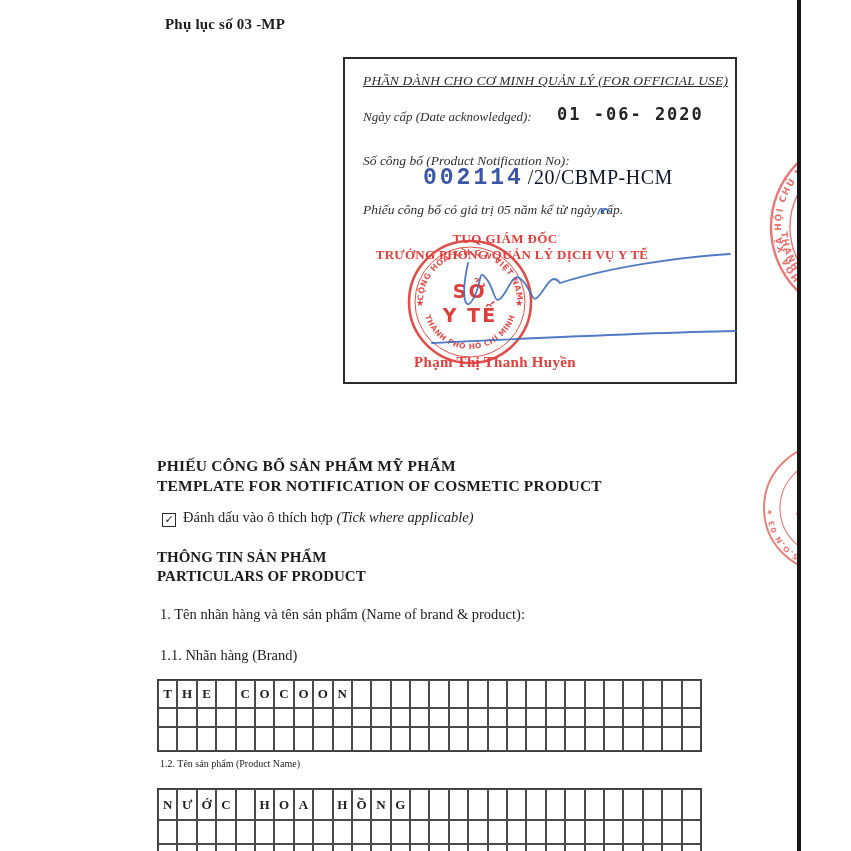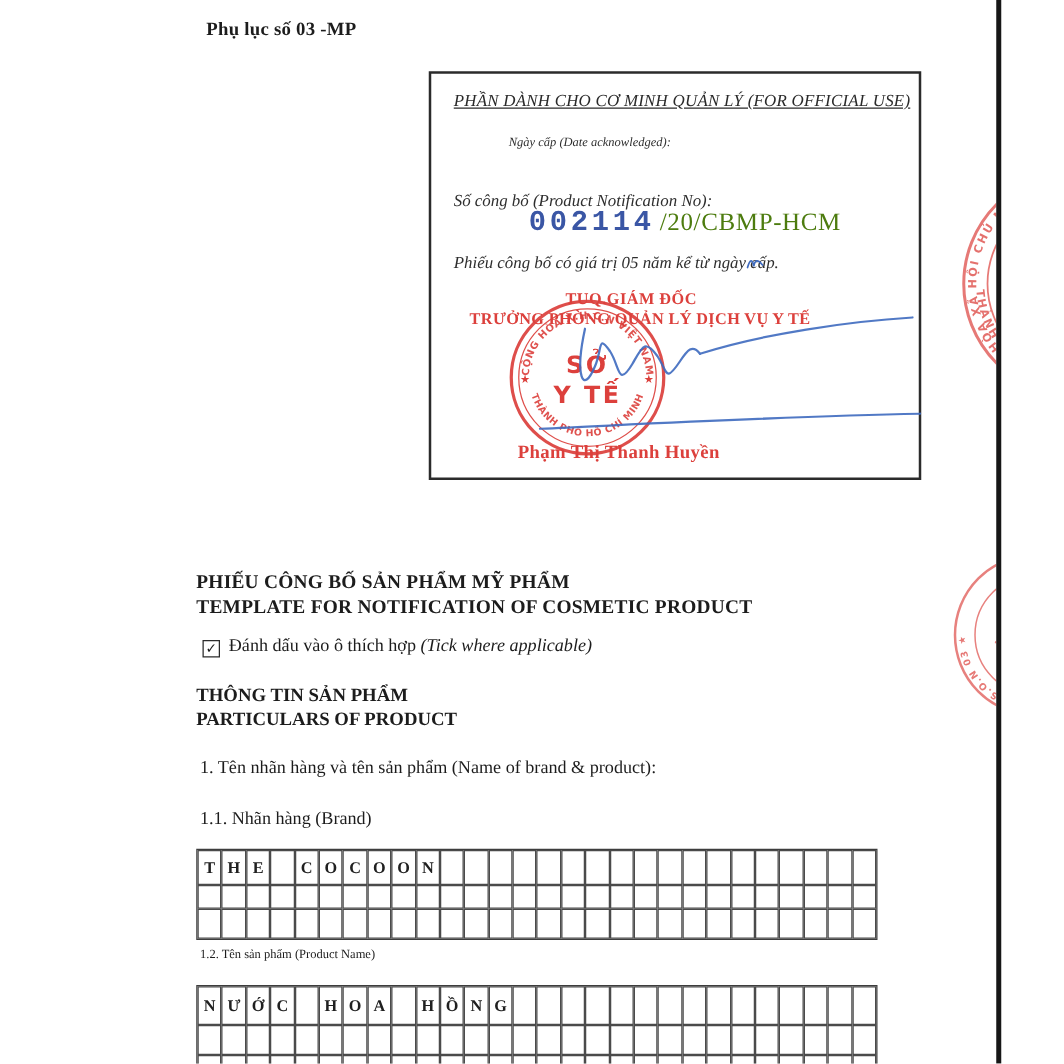--- a/index.html
+++ b/index.html
@@ -8,28 +8,28 @@
   .abs{position:absolute;}
   .it{font-style:italic;}
   .b{font-weight:bold;}
 
   
   #appendix{left:165px;top:16px;font-size:15px;font-weight:bold;letter-spacing:.2px;}
 
   
   #official-box{left:343px;top:57px;width:390px;height:323px;border:2px solid #2b2b2b;background:transparent;}
   #bx-header{left:18px;top:14px;font-size:13.5px;text-decoration:underline;letter-spacing:.2px;color:#2a2a2a;}
-  #date-label{left:18px;top:50px;font-size:10px;color:#2e2e2e;margin-left:44px;}
+  #date-label{left:18px;top:50px;font-size:13px;color:#2e2e2e;}
   #date-stamp{left:212px;top:45px;font-size:17px;font-weight:bold;letter-spacing:2px;
               font-family:"DejaVu Sans Mono",monospace;color:#242424;}
   #notif-label{left:18px;top:94px;font-size:13.5px;color:#2e2e2e;}
   #notif-row{left:78px;top:106px;white-space:nowrap;}
   .notif-num{font-family:Liberation Mono, monospace;font-weight:bold;font-size:23px;
              letter-spacing:3px;color:#3a56a5;}
-  .notif-suffix{font-size:20px;color:#4d7c0f;letter-spacing:.5px;}
+  .notif-suffix{font-size:20px;color:#0f172a;letter-spacing:.5px;}
   #validity{left:18px;top:143px;font-size:13.5px;color:#2e2e2e;}
   #pen-mark{left:252px;top:145px;}
   #red1{left:0;width:320px;top:172px;text-align:center;font-size:13px;color:#dc403c;letter-spacing:.4px;}
   #red2{left:0;width:334px;top:188px;text-align:center;font-size:13px;color:#dc403c;letter-spacing:.3px;}
   #signer-name{left:20px;width:260px;top:295px;text-align:center;font-size:15px;color:#dc403c;letter-spacing:.3px;}
 
   
   #round-stamp{left:404px;top:236px;}
   #signature{left:430px;top:245px;}
   #clip-area{left:0;top:0;width:797px;height:851px;overflow:hidden;}
@@ -93,20 +93,21 @@
       </text>
       <text x="66" y="92" font-family="DejaVu Sans,sans-serif" font-weight="bold" font-size="8" fill="#e2625e" opacity="0.8" transform="rotate(-70 66 92)">№</text>
     </svg>
   </div>
 
   <div class="abs" id="appendix">Phụ lục số 03 -MP</div>
 
   <div class="abs" id="official-box">
     <div class="abs it" id="bx-header">PHẦN DÀNH CHO CƠ MINH QUẢN LÝ (FOR OFFICIAL USE)</div>
     <div class="abs it" id="date-label">Ngày cấp (Date acknowledged):</div>
+    <div class="abs" id="date-stamp">01 -06- 2020</div>
     <div class="abs it" id="notif-label">Số công bố (Product Notification No):</div>
     <div class="abs" id="notif-row">
       <span class="notif-num">002114</span>
       <span class="notif-suffix">/20/CBMP-HCM</span>
     </div>
     <div class="abs it" id="validity">Phiếu công bố có giá trị 05 năm kể từ ngày cấp.</div>
     <svg class="abs" id="pen-mark" width="16" height="14" viewBox="0 0 16 14">
       <path d="M1,10 C3,3 5,3 6,9 C7,4 9,3 13,8" fill="none" stroke="#3f6bbf" stroke-width="1.4" stroke-linecap="round"></path>
     </svg>
     <div class="abs b" id="red1">TUQ.GIÁM ĐỐC</div>

